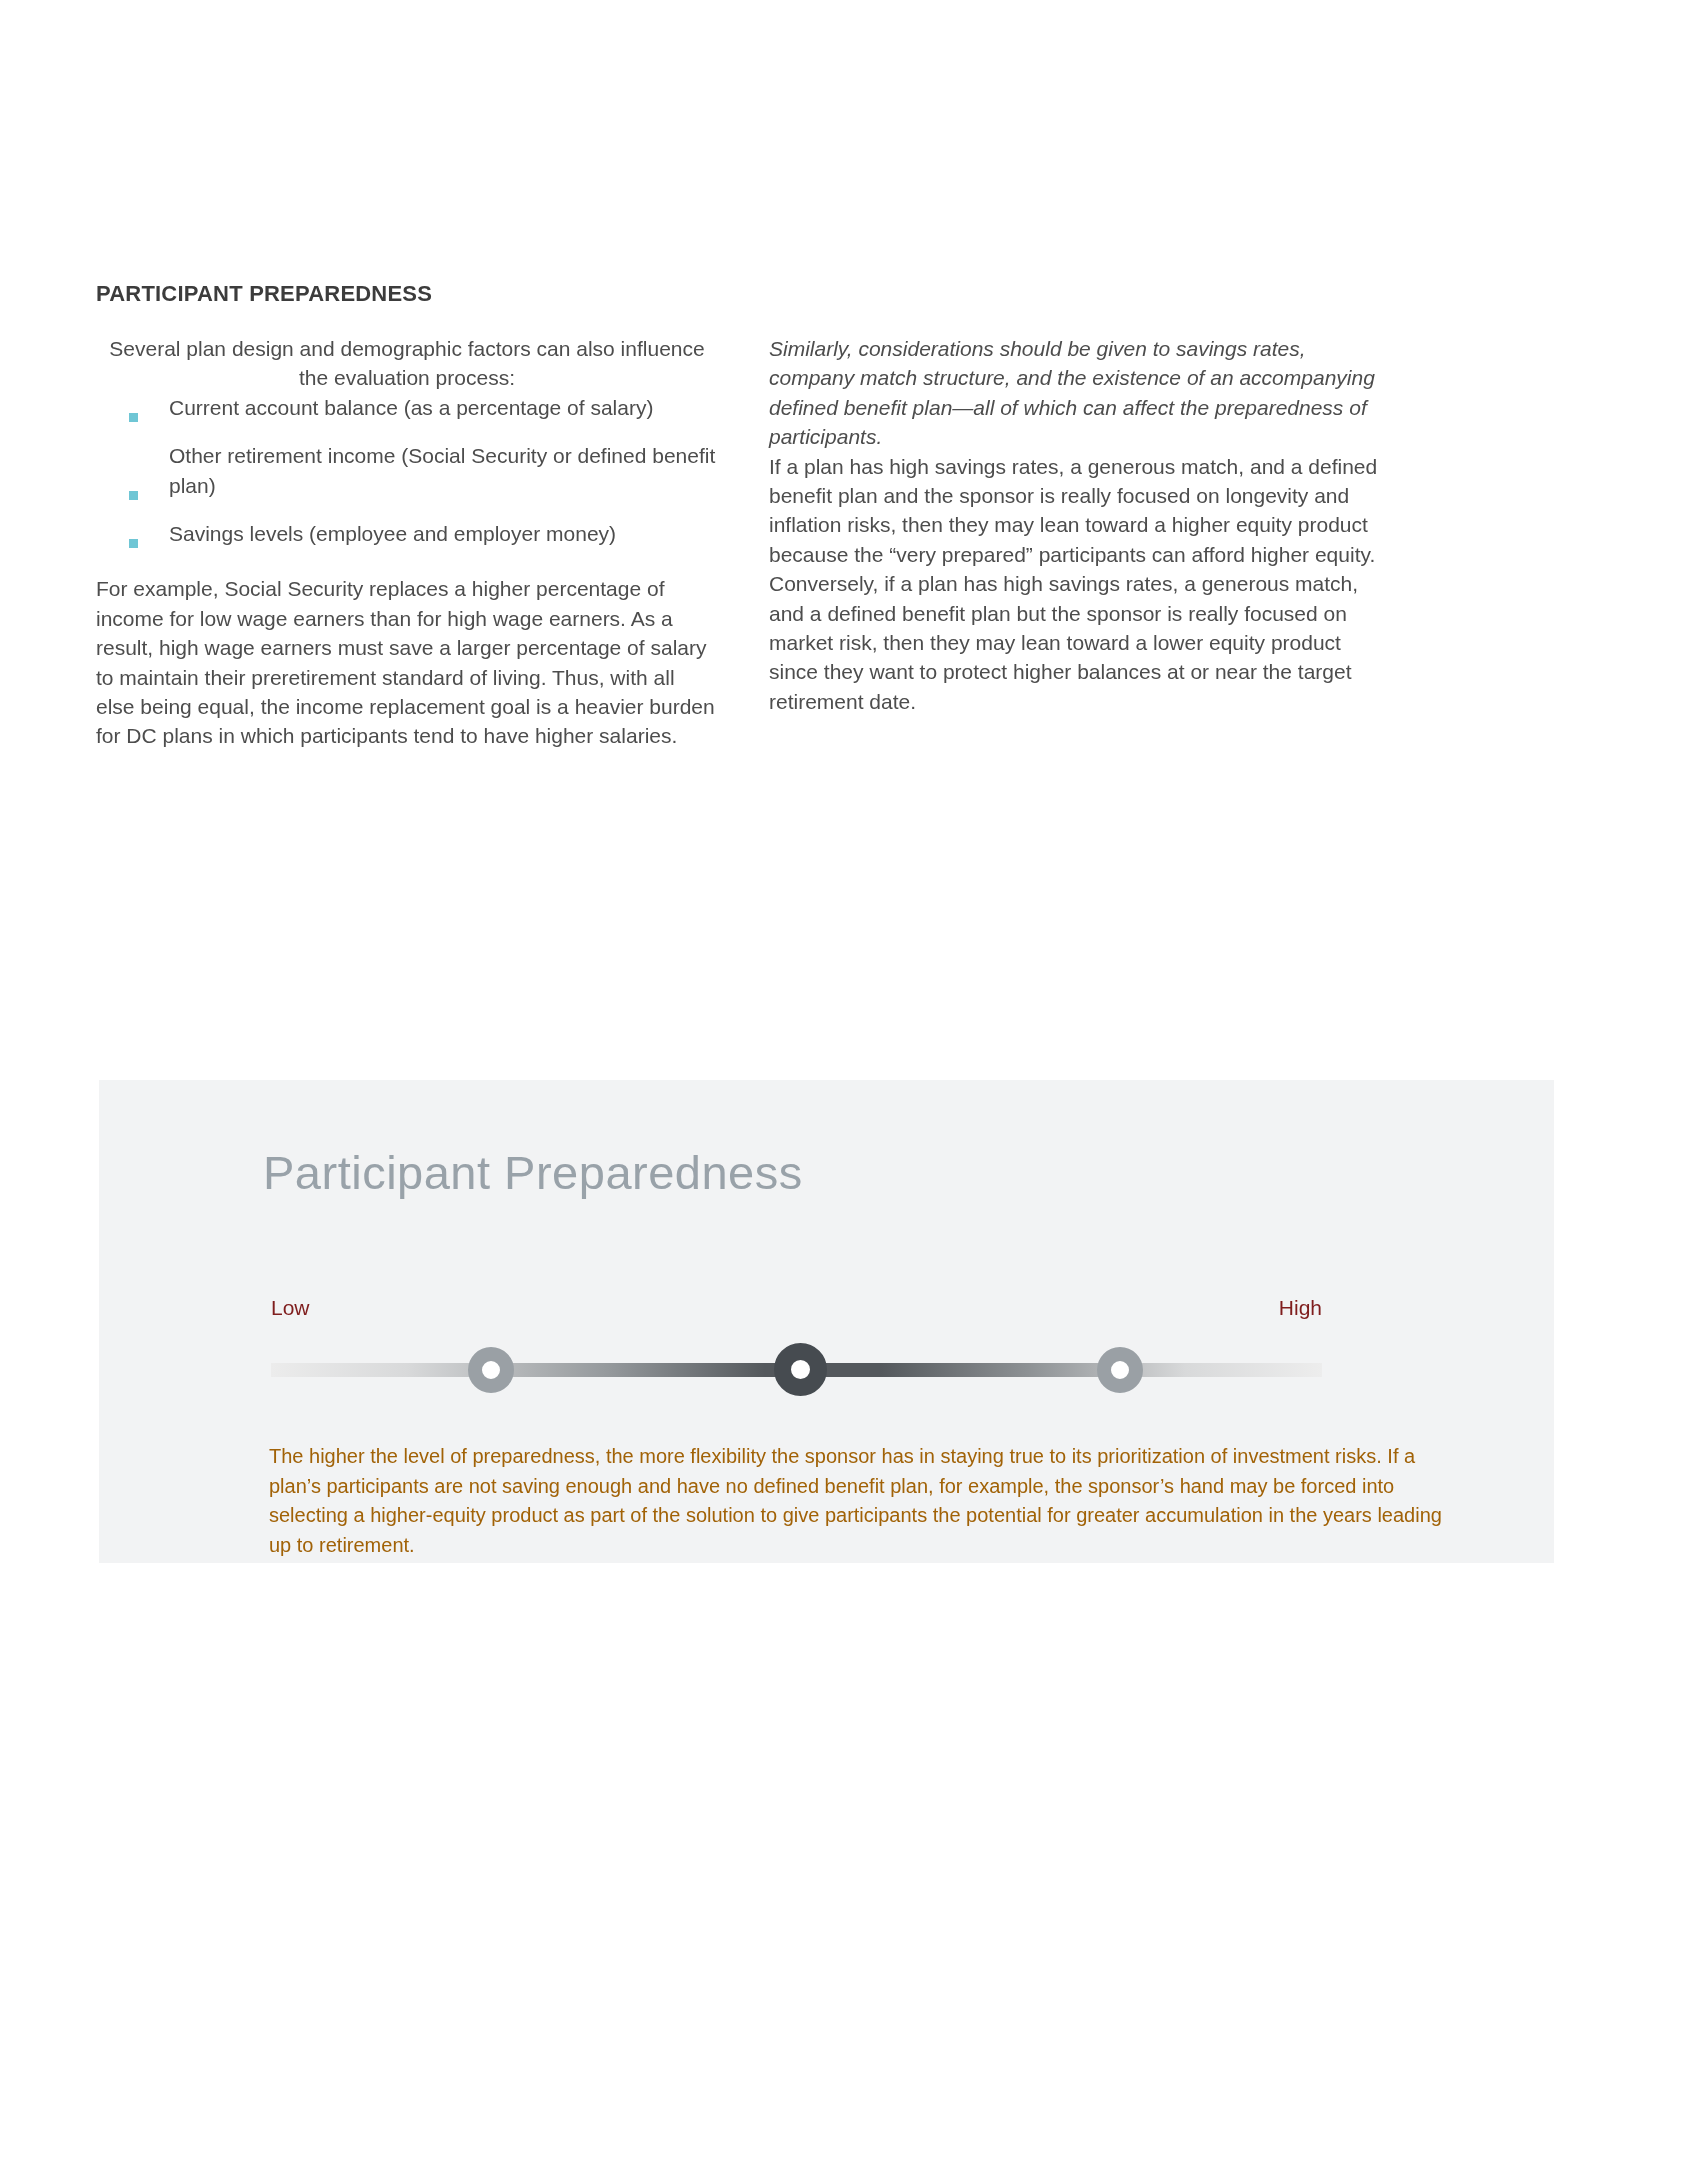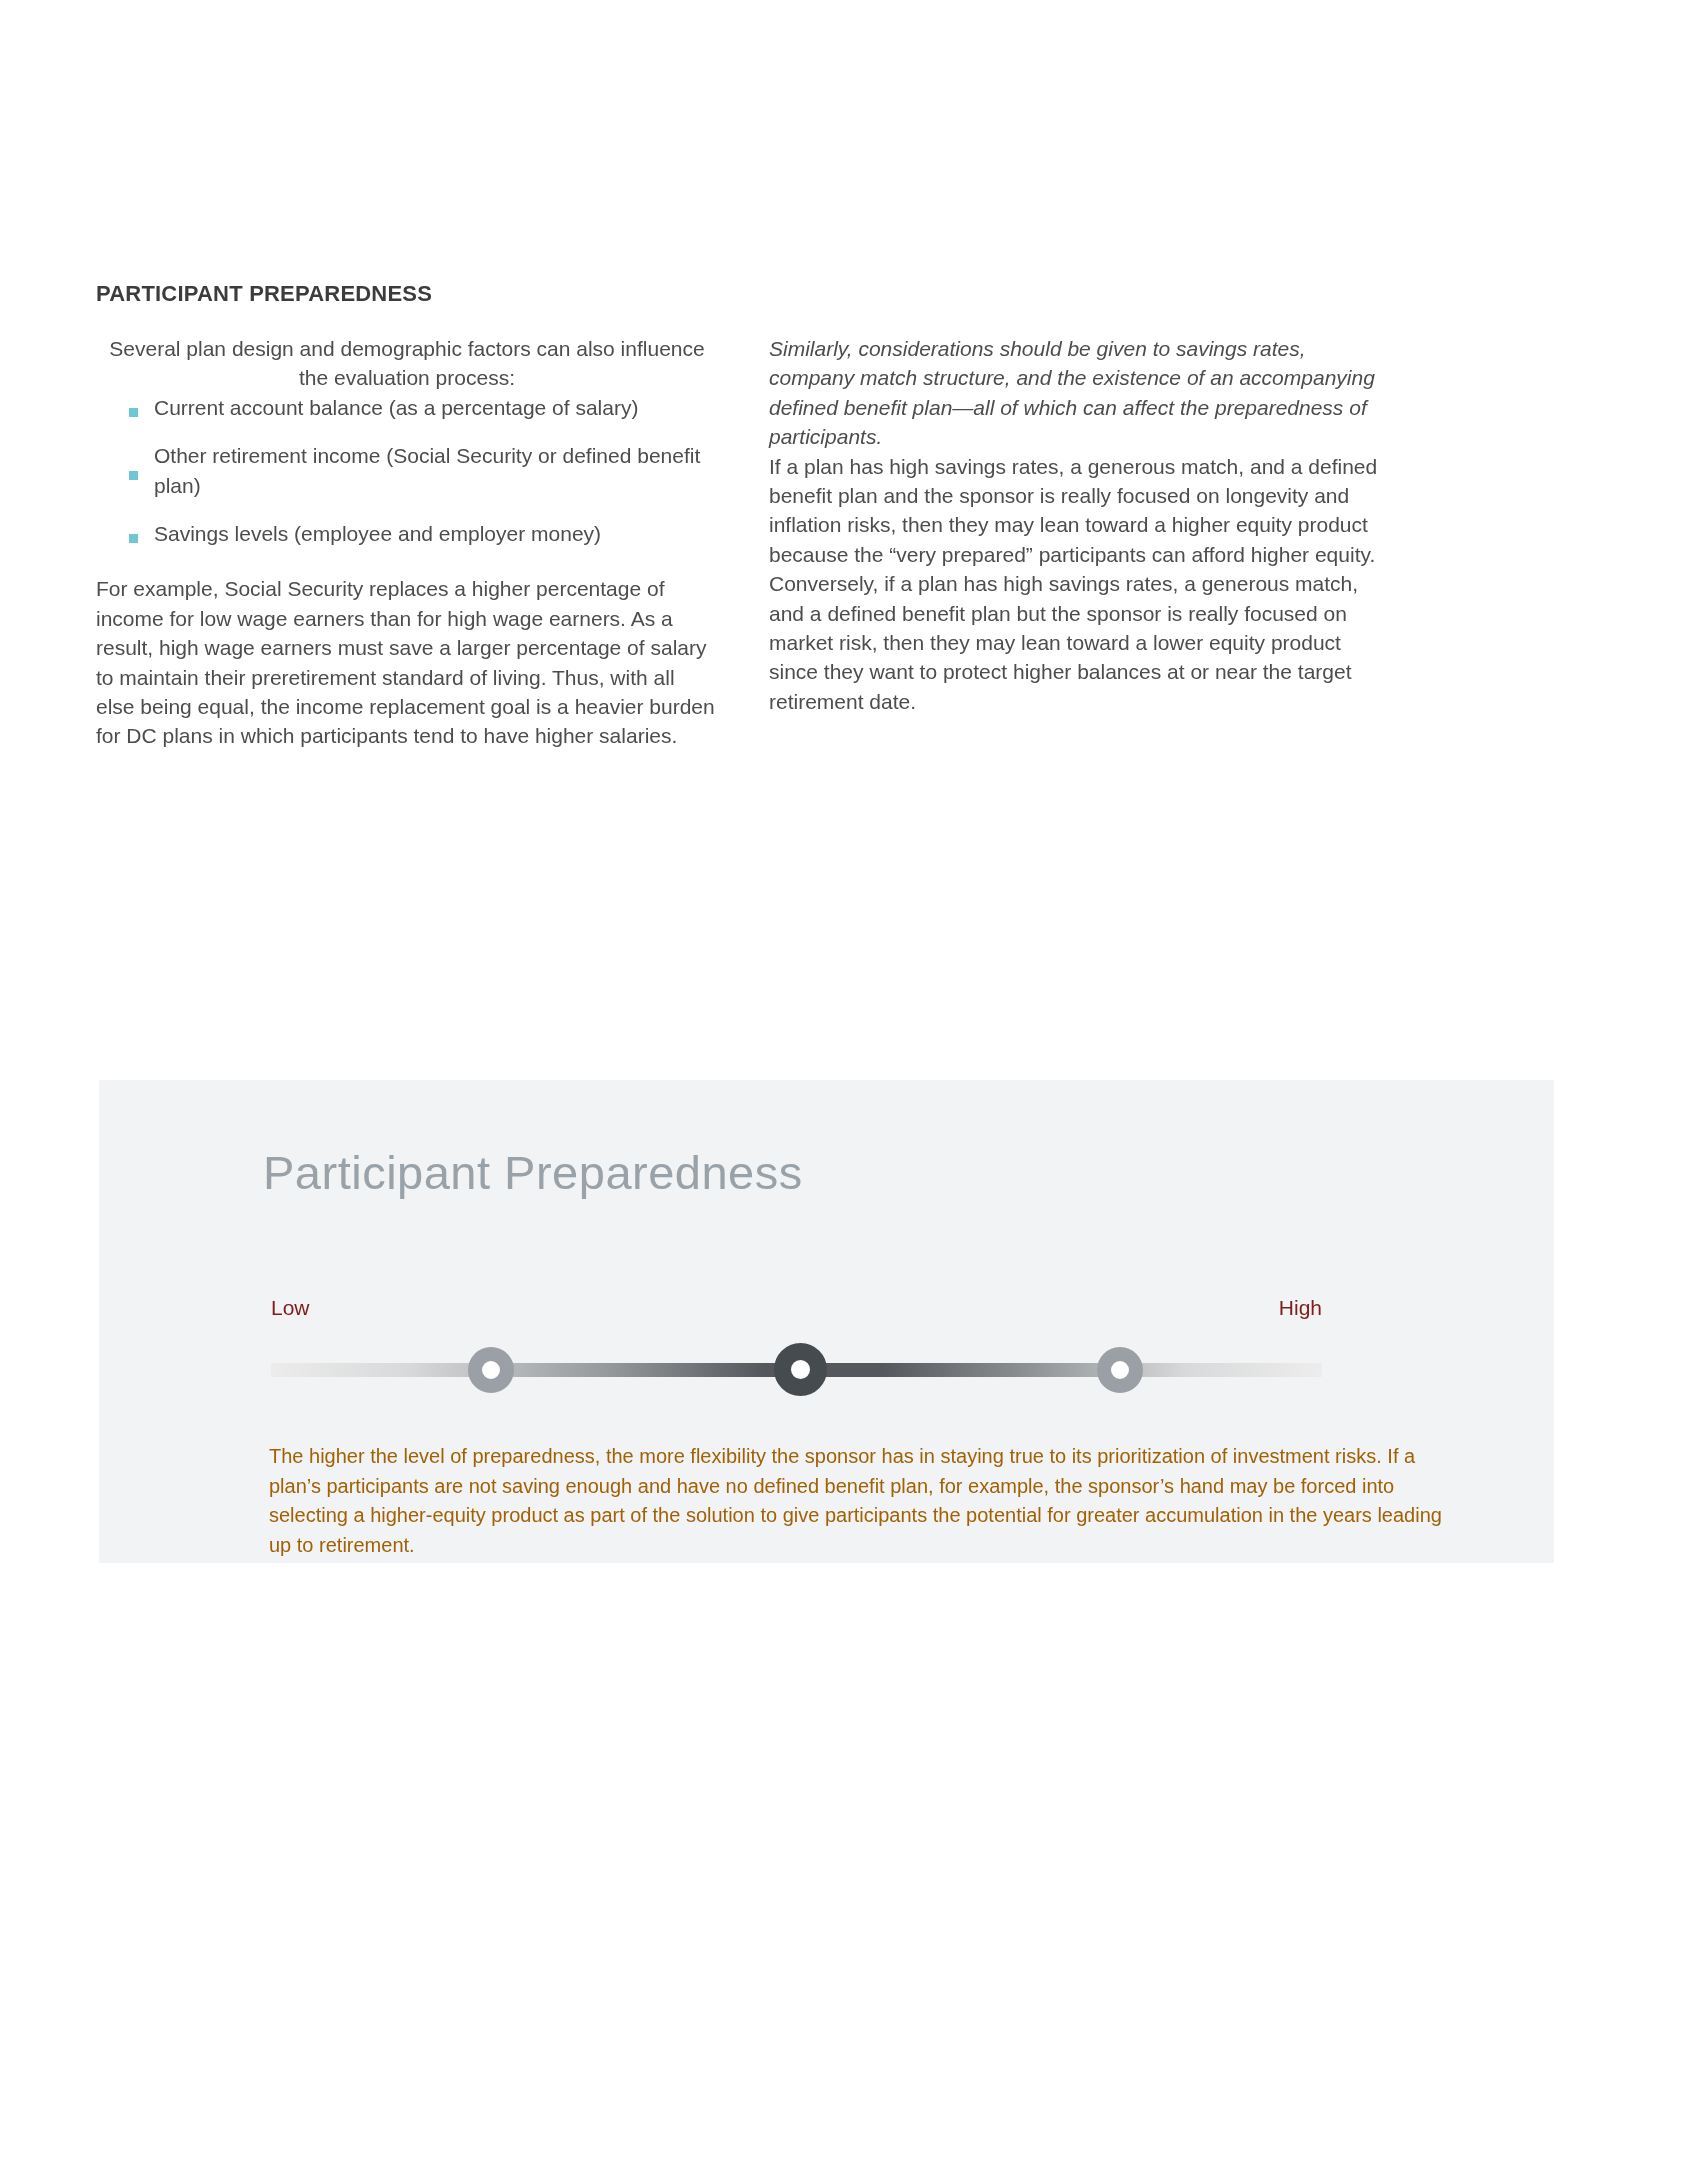--- a/index.html
+++ b/index.html
@@ -16,21 +16,21 @@
   .section-heading {
     margin: 0 0 27px 0;
     font-size: 22px; font-weight: 700; letter-spacing: 0.2px;
     color: #3c3c3c;
   }
   .columns { display: flex; gap: 51px; }
   .col { flex: 1 1 0; font-size: 21px; line-height: 1.4; color: var(--body-text, #4d4d4d); }
   .col p { margin: 0; }
   .intro-paragraph { margin-bottom: 24px; text-align: center; }
   .bullet-list { list-style: none; margin: 0 0 26px 0; padding: 0 0 0 33px; }
-  .bullet-item { display: flex; align-items: center; gap: 16px; margin-bottom: 19px; }
+  .bullet-item { display: flex; align-items: flex-end; gap: 31px; margin-bottom: 19px; }
   .bullet-square { flex: 0 0 auto; width: 9px; height: 9px; margin-top: 10px; background: var(--bullet-accent, #6fc6d5); }
   .right-paragraph-1 { margin-bottom: 36px; font-style: italic; }
 
   
   .figure-box {
     position: absolute; left: 99px; top: 1080px; width: 1455px; height: 565px;
     background: var(--box-bg, #f2f3f4);
   }
   .figure-title {
     position: absolute; left: 164px; top: 65px; margin: 0;

